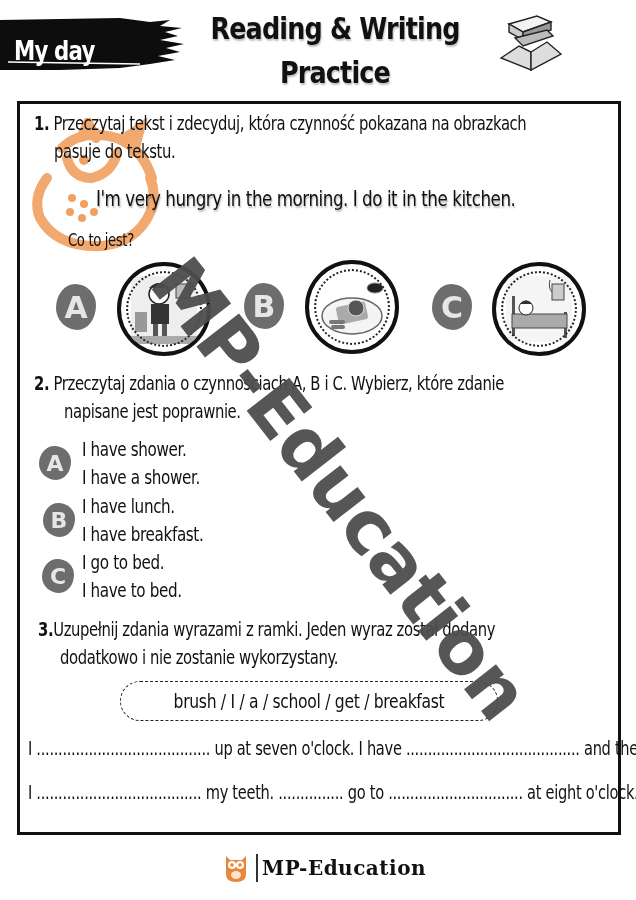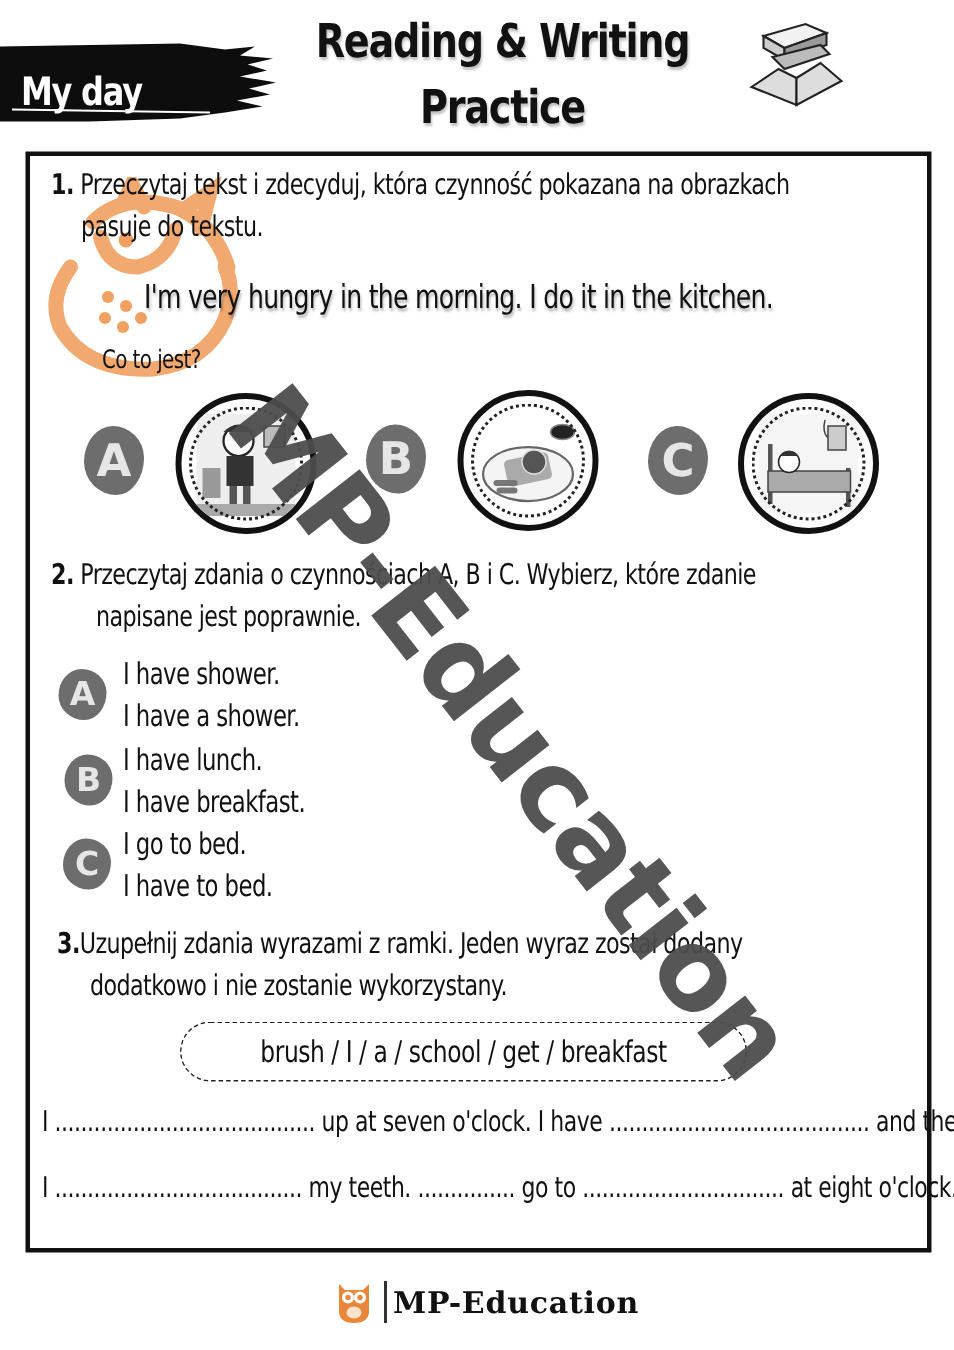--- a/index.html
+++ b/index.html
@@ -4,21 +4,21 @@
 <style>
   html, body { margin: 0; padding: 0; }
   body {
     width: 636px; height: 900px; position: relative; overflow: hidden;
     background: #ffffff; color: #111;
     font-family: "DejaVu Sans", sans-serif;
   }
 
   
   .brush {
-    position: absolute; left: 0; top: 25px; width: 185px; height: 58px;
+    position: absolute; left: 0; top: 14px; width: 185px; height: 58px;
   }
   .brush svg { position: absolute; left: 0; top: 0; }
   .brush-label {
     position: absolute; left: 14px; top: 22px; color: #fff;
     font-family: "DejaVu Sans", sans-serif; font-size: 26px; font-weight: bold;
     letter-spacing: -1px; transform: scaleX(0.82); transform-origin: left center;
   }
   .title {
     position: absolute; left: 180px; top: 6px; width: 310px; text-align: center;
     font-family: "DejaVu Sans", sans-serif; font-weight: bold; font-size: 31px;

